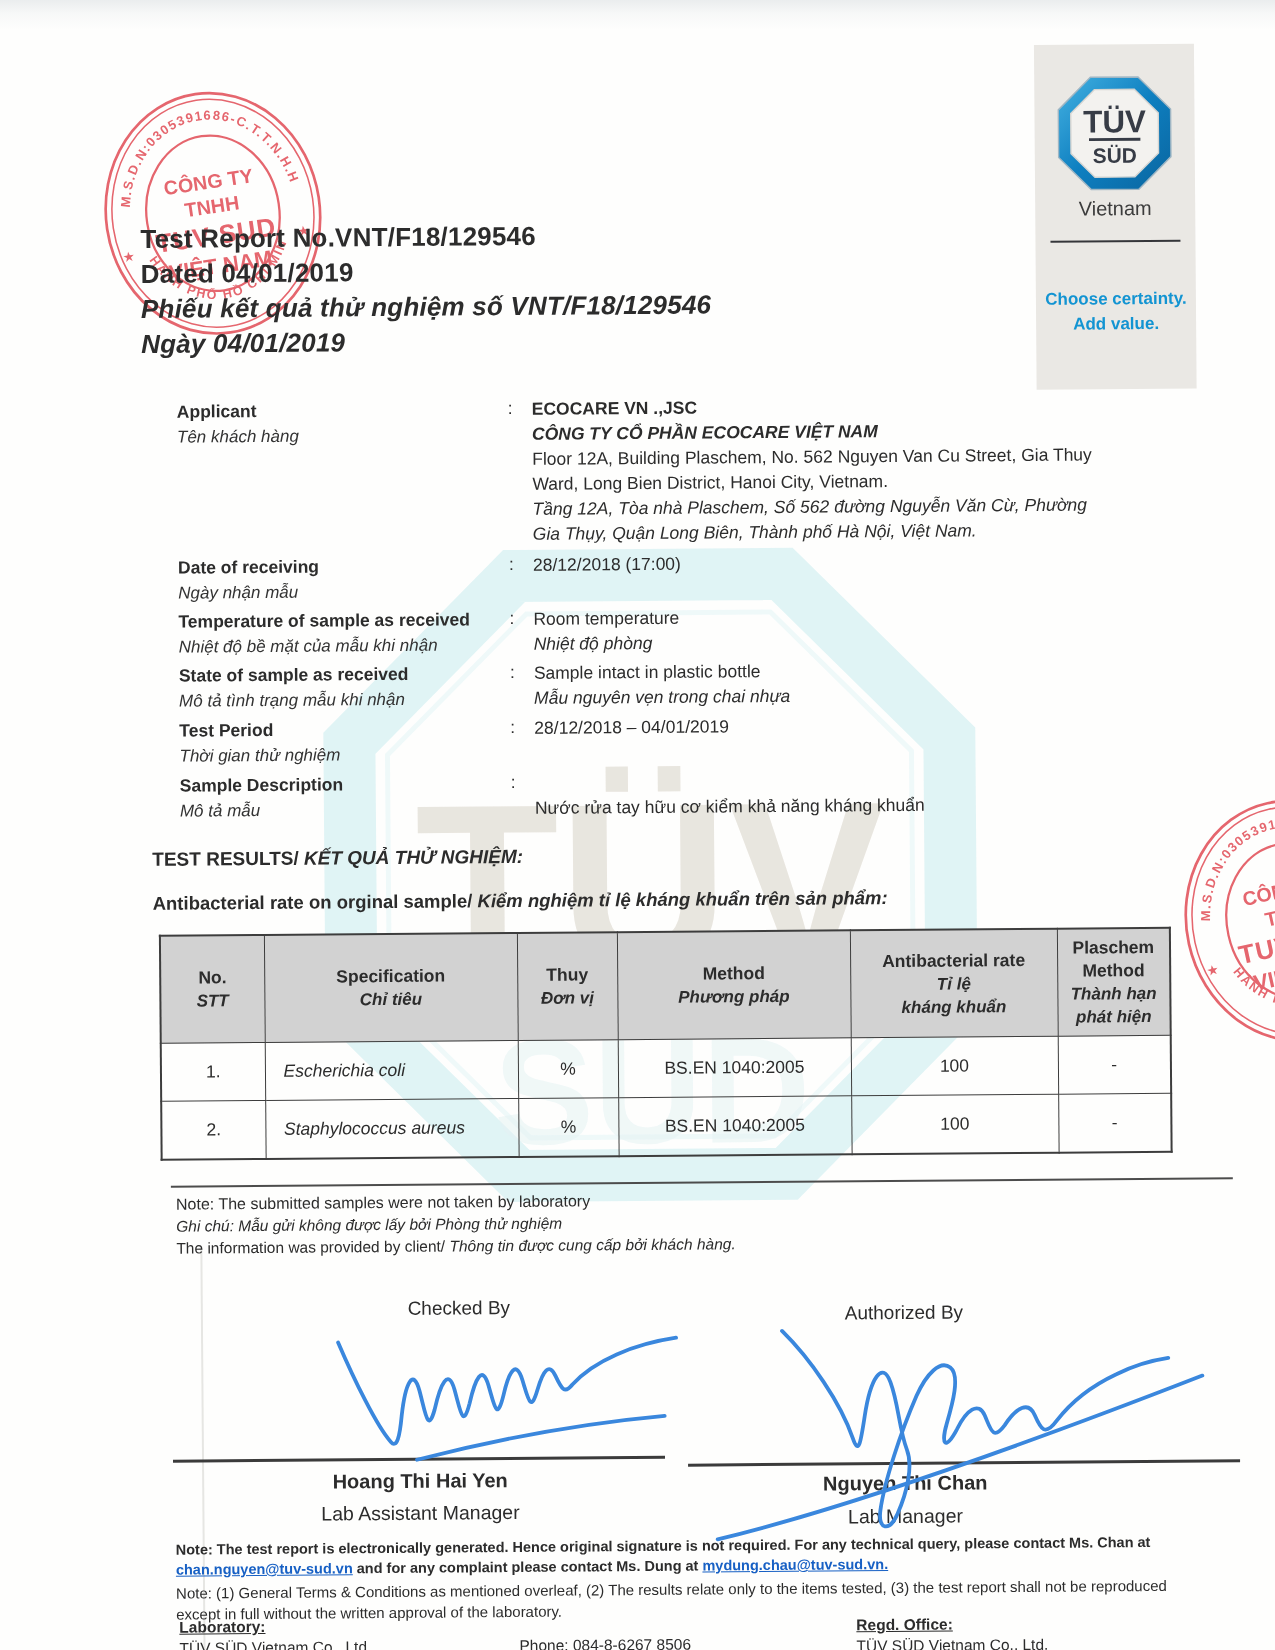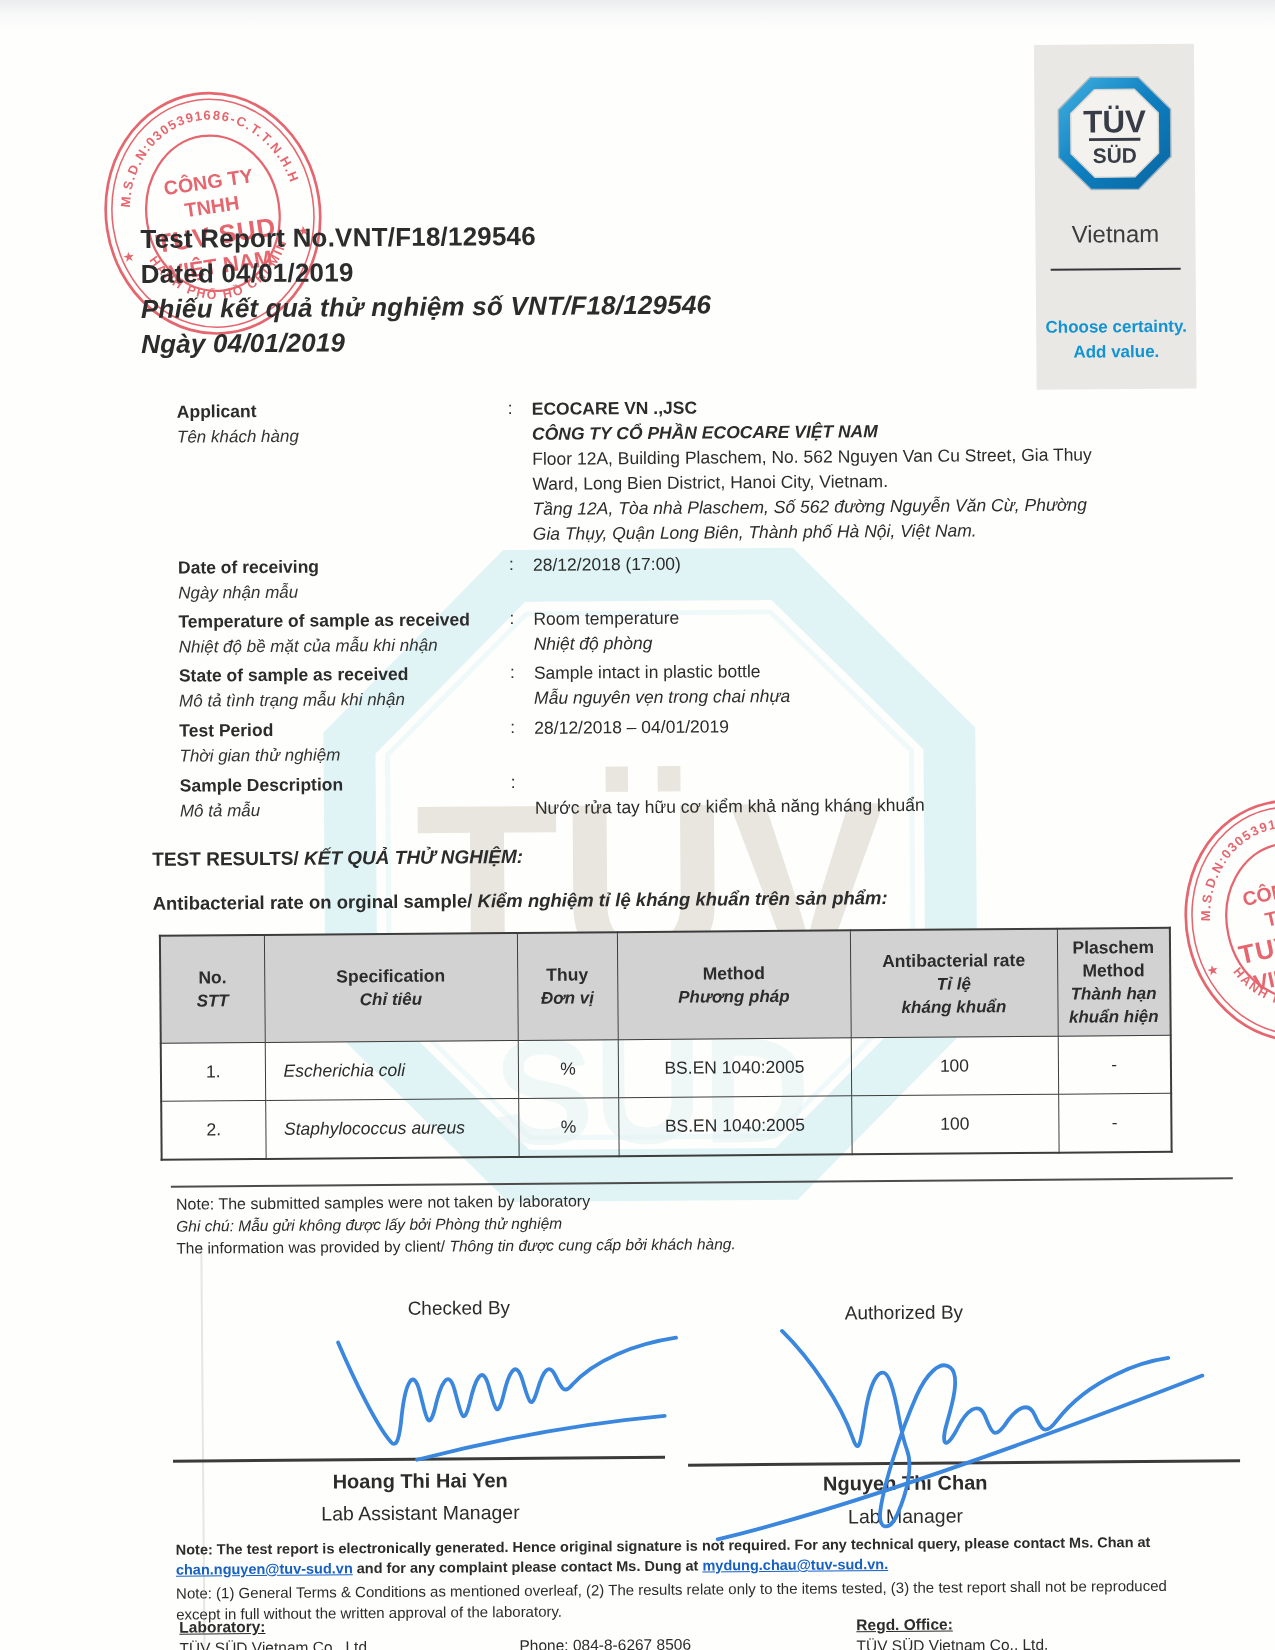--- a/index.html
+++ b/index.html
@@ -36,21 +36,21 @@
   .vline.bi{font-weight:bold;font-style:italic;}
   .vline.i{font-style:italic;}
   .vline.r{}
 
   
   .brand{position:absolute;left:1040px;top:48px;width:160px;height:345px;background:#eae8e4;
     display:flex;flex-direction:column;align-items:center;z-index:3;}
   .logo-oct{width:118px;height:118px;margin-top:30px;}
   .lg-tuv{font-size:33px;font-weight:bold;fill:#373c46;text-anchor:middle;font-family:"Liberation Sans",sans-serif;}
   .lg-sud{font-size:22px;font-weight:bold;fill:#373c46;text-anchor:middle;font-family:"Liberation Sans",sans-serif;}
-  .brand-country{margin-top:28px;font-size:24px;color:#3c3c3c;}
+  .brand-country{margin-top:5px;font-size:20px;color:#3c3c3c;}
   .brand-divider{margin-top:20px;width:130px;height:2.4px;background:#35363a;}
   .brand-tagline{margin-top:44px;text-align:center;font-weight:bold;font-size:17px;line-height:25px;color:#1394d2;}
 
   
   .field{position:absolute;left:180px;width:995px;z-index:1;}
   .flabel .en{font-weight:bold;font-size:17.5px;line-height:25px;white-space:nowrap;}
   .flabel .vi{font-style:italic;font-size:17px;line-height:25px;color:#333;white-space:nowrap;}
   .fcolon{position:absolute;left:331px;top:1px;font-size:17.5px;}
   .fvalue{position:absolute;left:355px;top:0;width:640px;}
   .fvalue .vline{font-size:17.5px;line-height:25px;min-height:25px;}
@@ -272,21 +272,21 @@
             </th>
             <th>
               <div class="hen">Antibacterial rate</div>
               <div class="hvi">Tỉ lệ</div>
               <div class="hvi">kháng khuẩn</div>
             </th>
             <th>
               <div class="hen">Plaschem</div>
               <div class="hen">Method</div>
               <div class="hvi">Thành hạn</div>
-              <div class="hvi">khuẩn hiện</div>
+              <div class="hvi">phát hiện</div>
             </th>
           </tr>
         </thead>
       <tbody>
           <tr>
             <td class="c">1.</td>
             <td class="spec">Escherichia coli</td>
             <td class="c">%</td>
             <td class="c">BS.EN 1040:2005</td>
             <td class="c">100</td>

